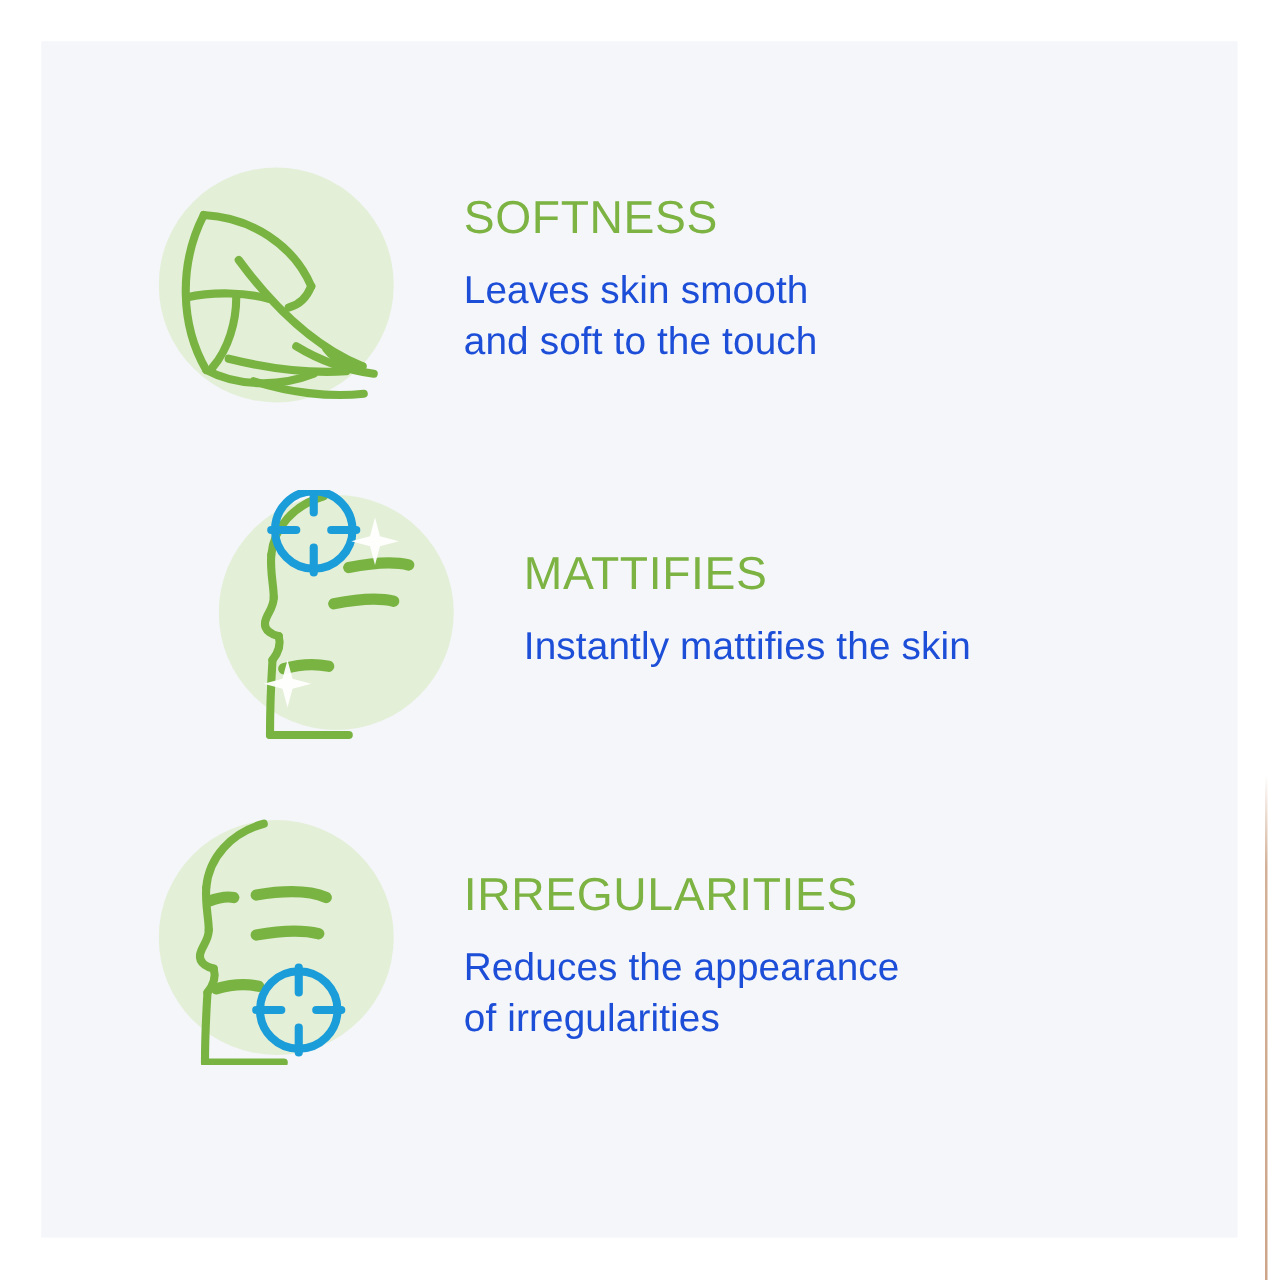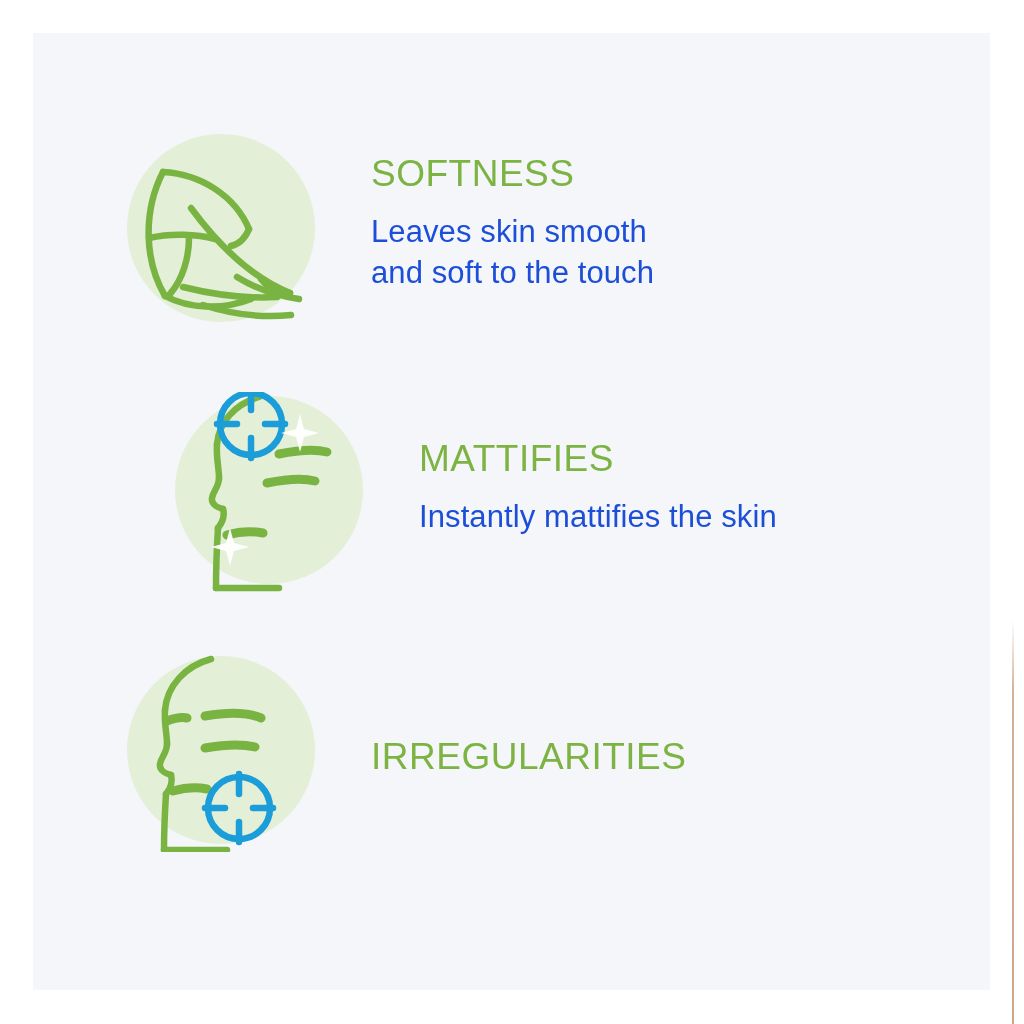--- a/index.html
+++ b/index.html
@@ -192,17 +192,19 @@
             <circle cx="112" cy="156" r="31"></circle>
             <line x1="112" y1="122" x2="112" y2="142"></line>
             <line x1="112" y1="170" x2="112" y2="190"></line>
             <line x1="78" y1="156" x2="98" y2="156"></line>
             <line x1="126" y1="156" x2="146" y2="156"></line>
           </g>
         </svg>
       </div>
       <div class="benefit-text">
         <h2 class="benefit-title">IRREGULARITIES</h2>
+        <p class="benefit-desc">Reduces the appearance
+of irregularities</p>
       </div>
     </div>
 
   </div>
 </div>
 
 </body></html>

